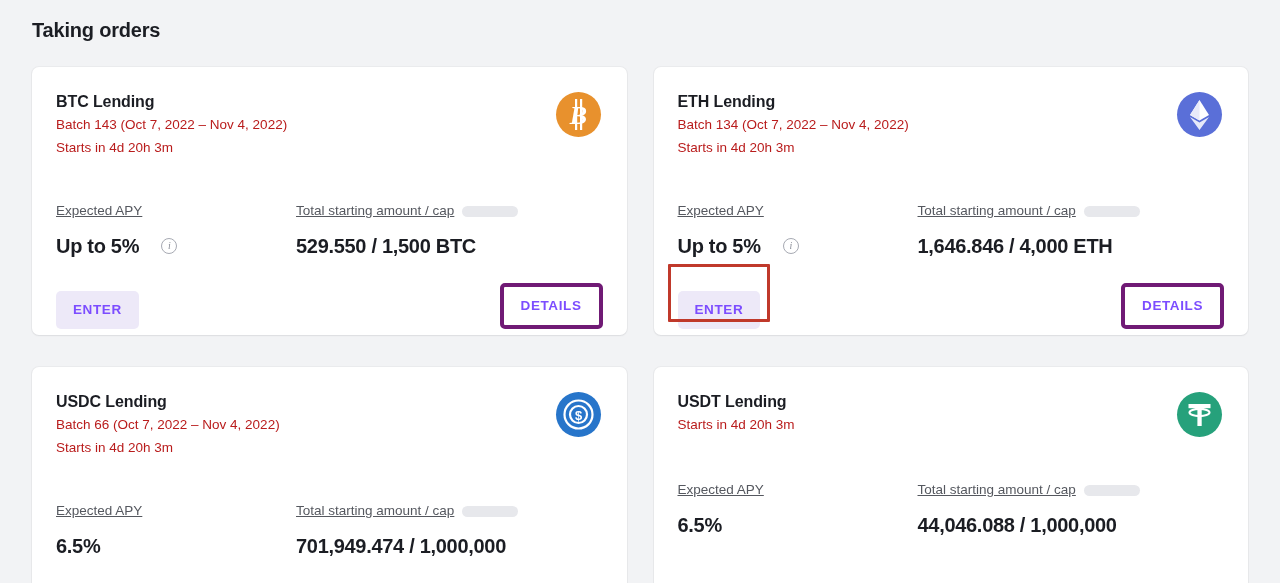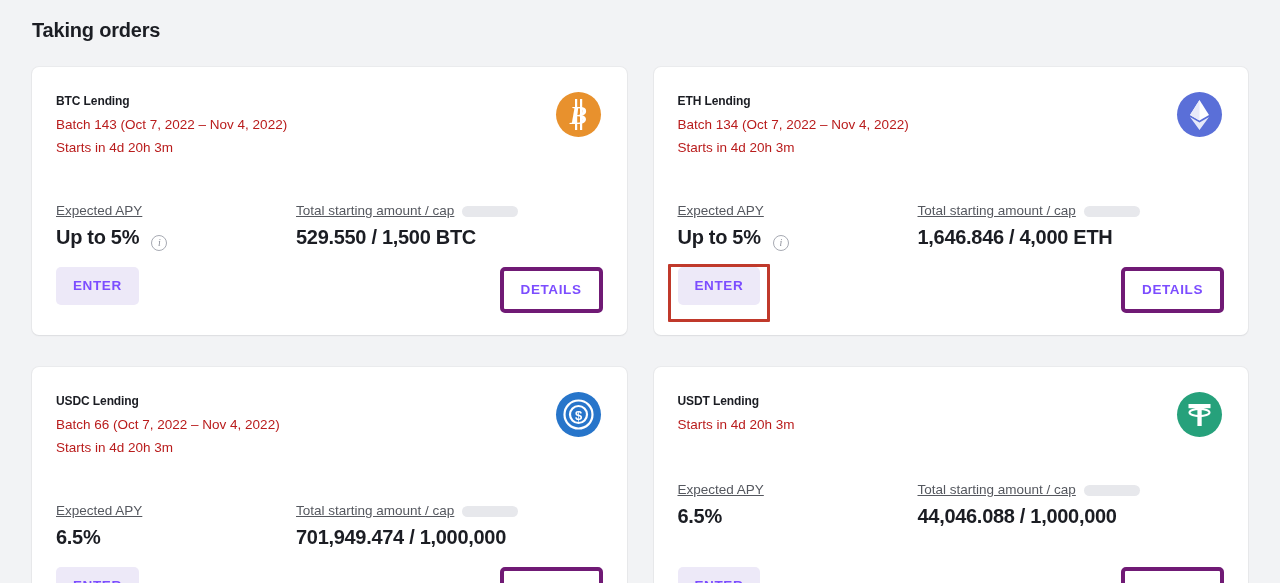--- a/index.html
+++ b/index.html
@@ -51,21 +51,21 @@
     padding: 24px 24px 0 24px;
   }
 
   .card-head {
     display: flex;
     justify-content: space-between;
     align-items: flex-start;
   }
 
   .card-title {
-    font-size: 12px;
+    font-size: 16px;
     font-weight: bold;
     color: #1b1d23;
     line-height: 21px;
     letter-spacing: -0.1px;
   }
 
   .card-batch, .card-starts {
     font-size: 13.5px;
     color: #b91c1c;
     line-height: 21px;
@@ -102,24 +102,24 @@
     align-items: center;
     gap: 8px;
     text-decoration: underline;
   }
 
   .stat-value {
     font-size: 20px;
     font-weight: bold;
     color: #1b1d23;
     line-height: 28px;
-    margin-top: 3px;
-    display: flex;
-    align-items: flex-end;
-    gap: 12px;
+    margin-top: 12px;
+    display: flex;
+    align-items: center;
+    gap: 22px;
     letter-spacing: -0.3px;
     white-space: nowrap;
   }
 
   .info-icon {
     width: 16px;
     height: 16px;
     flex: 0 0 16px;
     border-radius: 50%;
     border: 1.3px solid #a7aab3;
@@ -146,24 +146,24 @@
   .progress-fill {
     height: 100%;
     background: #8b5cf6;
     border-radius: 6px;
   }
 
   .actions {
     position: absolute;
     left: 24px;
     right: 24px;
-    bottom: 22px;
+    bottom: 6px;
     display: flex;
     justify-content: space-between;
-    align-items: flex-start;
+    align-items: flex-end;
   }
 
   .btn {
     font-family: "Liberation Sans", sans-serif;
     font-size: 13.5px;
     font-weight: bold;
     letter-spacing: 0.6px;
     cursor: pointer;
     border-radius: 5px;
     padding: 11px 17px;

